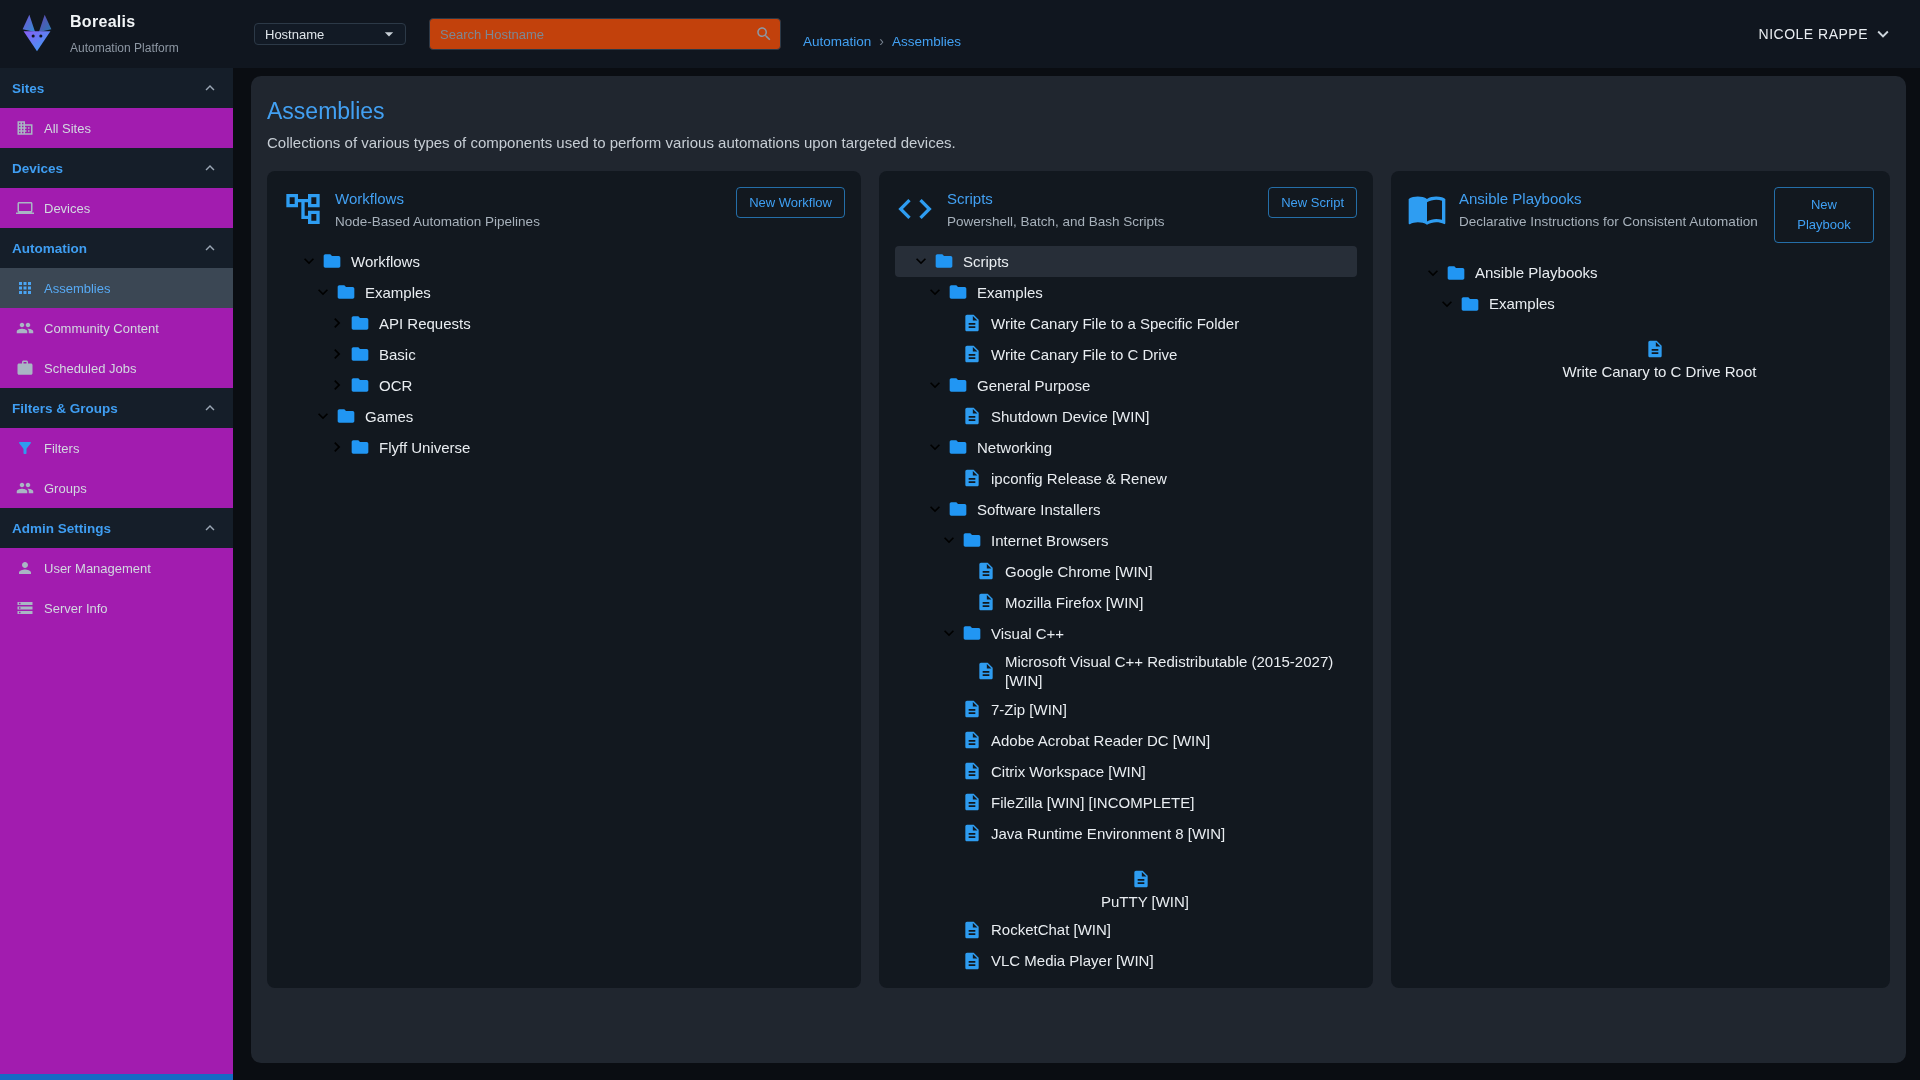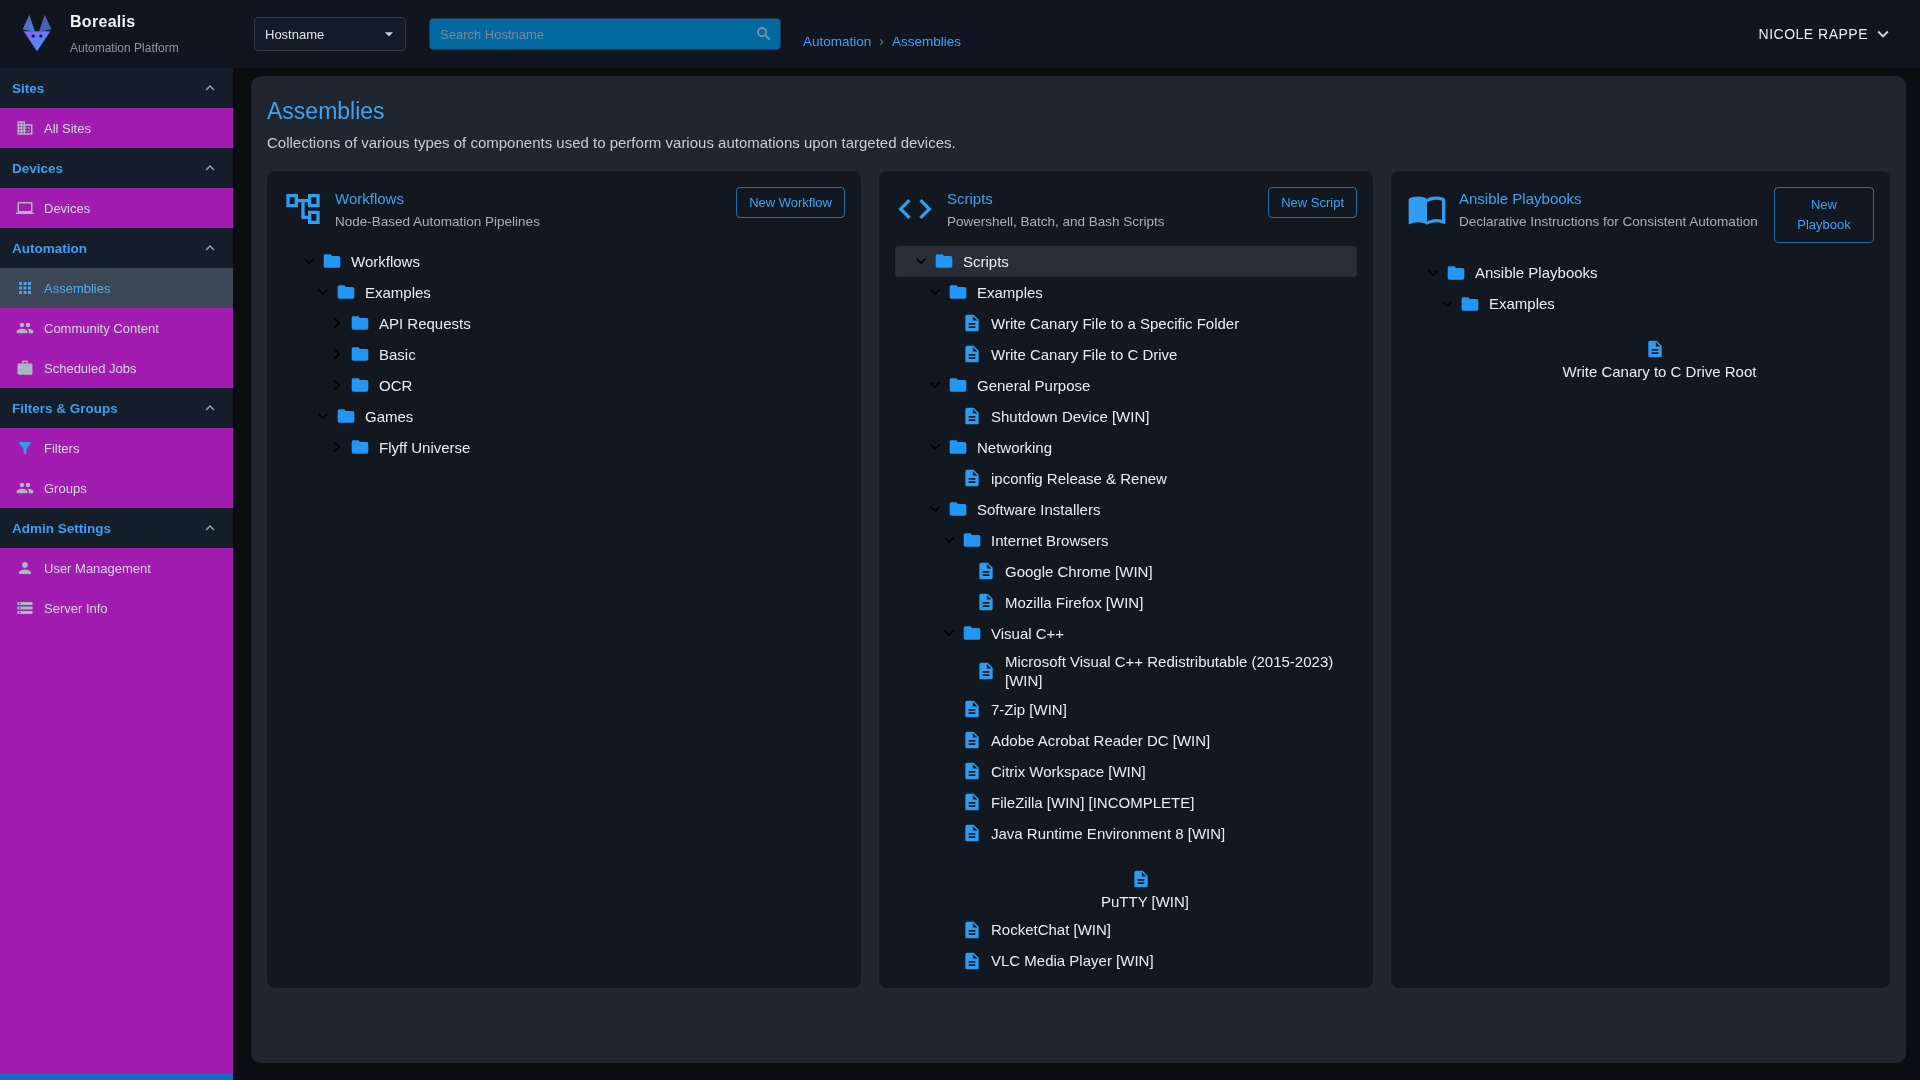--- a/index.html
+++ b/index.html
@@ -7,25 +7,25 @@
     font-family:"Liberation Sans",sans-serif;-webkit-font-smoothing:antialiased}
   .app{width:1920px;height:1080px;display:grid;grid-template-rows:68px 1fr;grid-template-columns:233px 1fr}
 
   
   .topbar{grid-column:1/3;display:flex;align-items:center;background:#10161f;padding:0 26px 0 14px}
   .brand{display:flex;align-items:center;gap:10px;width:240px;flex:none}
   .logo{width:46px;height:46px;flex:none}
   .logo svg{width:100%;height:100%;display:block}
   .brand-name{color:#f2f5f7;font-size:16px;font-weight:700;letter-spacing:.3px}
   .brand-sub{color:#8d97a3;font-size:12px;margin-top:10px}
-  .hostname-select{width:152px;height:34px;background:#121a25;border:1px solid #2c3947;border-radius:4px;
+  .hostname-select{width:152px;height:22px;background:#121a25;border:1px solid #2c3947;border-radius:4px;
     display:flex;align-items:center;justify-content:space-between;padding:0 6px 0 10px;color:#dfe5ea;font-size:13px;cursor:pointer}
   .hostname-select .icon{width:20px;height:20px;color:#c7cfd6}
   .search{position:relative;width:352px;height:32px;margin-left:23px}
-  .search input{width:100%;height:100%;background:#0369a1;border:1px solid #2c3947;border-radius:4px;color:#dfe5ea;
+  .search input{width:100%;height:100%;background:#c2410c;border:1px solid #2c3947;border-radius:4px;color:#dfe5ea;
     font-size:13px;padding:0 34px 0 10px;font-family:inherit;outline:none}
   .search input::placeholder{color:#7c8794}
   .search .icon{position:absolute;right:8px;top:7px;width:18px;height:18px;color:#8d98a5;cursor:pointer}
   .breadcrumb{margin-left:22px;display:flex;align-items:center;gap:8px;font-size:13.5px;margin-top:14px}
   .breadcrumb a{color:var(--link,#46a3f2);text-decoration:none;cursor:pointer}
   .crumb-sep{color:#76818e;font-size:14px}
   .user-menu{margin-left:auto;display:flex;align-items:center;gap:4px;color:#e9edf1;font-size:14px;
     font-weight:500;letter-spacing:.5px;cursor:pointer}
   .user-menu .icon{width:22px;height:22px;color:#cdd5dc}
 
@@ -495,21 +495,21 @@
                 </span>
                 <span class="tree-label">Visual C++</span>
               </div>
               <div class="tree-row" style="padding-left: 58px;">
                 <span class="chev"></span>
                 <span class="icon node-icon file">
                   <svg viewBox="0 0 24 24">
                     <path d="M14 2H6c-1.1 0-2 .9-2 2v16c0 1.1.9 2 2 2h12c1.1 0 2-.9 2-2V8l-6-6zm2 16H8v-2h8v2zm0-4H8v-2h8v2zm-3-5V3.5L18.5 9H13z"></path>
                   </svg>
                 </span>
-                <span class="tree-label">Microsoft Visual C++ Redistributable (2015-2023) [WIN]</span>
+                <span class="tree-label">Microsoft Visual C++ Redistributable (2015-2027) [WIN]</span>
               </div>
               <div class="tree-row" style="padding-left: 44px;">
                 <span class="chev"></span>
                 <span class="icon node-icon file">
                   <svg viewBox="0 0 24 24">
                     <path d="M14 2H6c-1.1 0-2 .9-2 2v16c0 1.1.9 2 2 2h12c1.1 0 2-.9 2-2V8l-6-6zm2 16H8v-2h8v2zm0-4H8v-2h8v2zm-3-5V3.5L18.5 9H13z"></path>
                   </svg>
                 </span>
                 <span class="tree-label">7-Zip [WIN]</span>
               </div>

